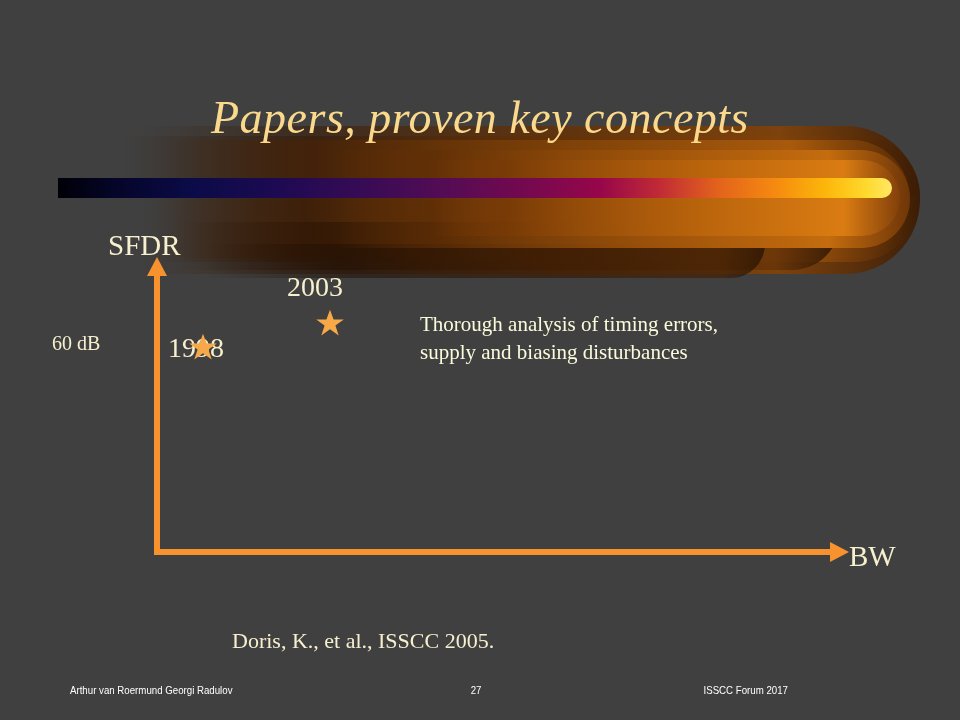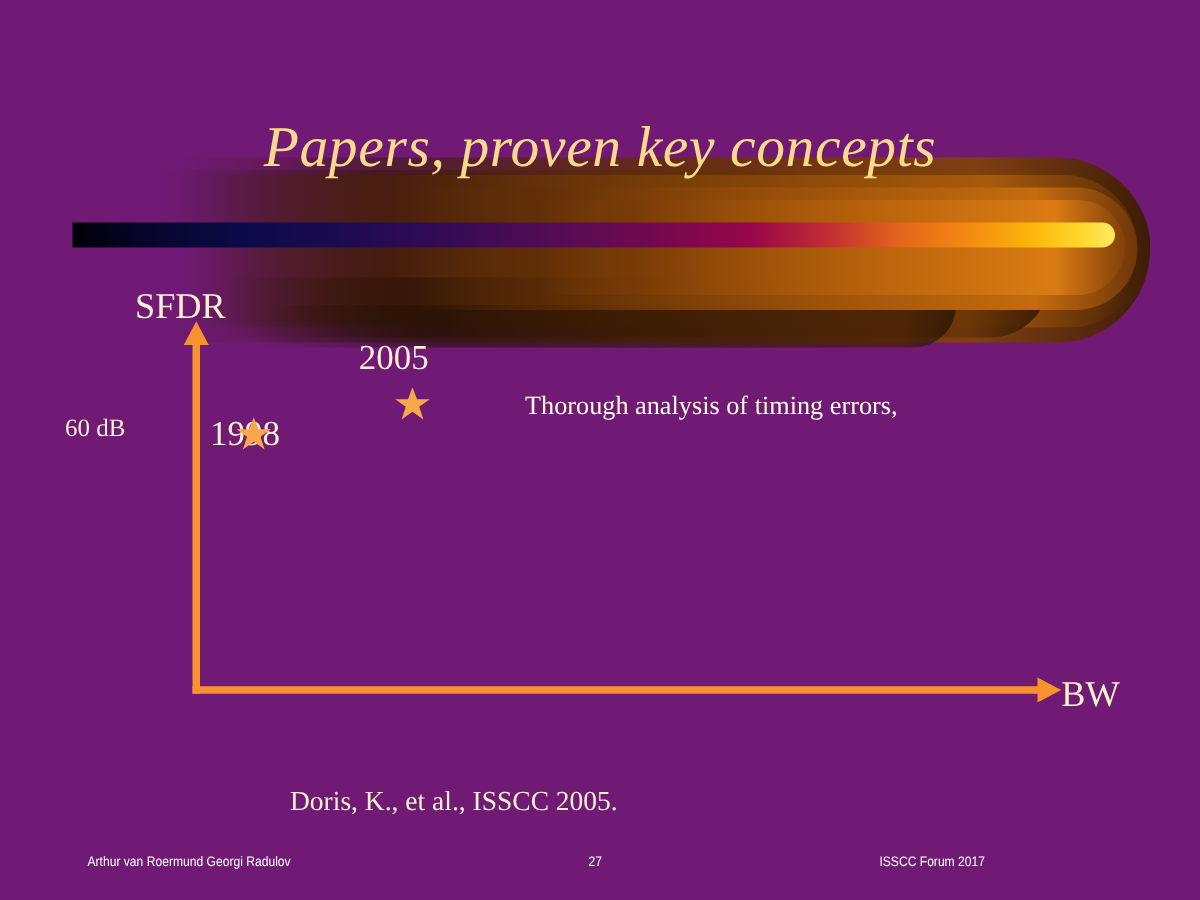--- a/index.html
+++ b/index.html
@@ -10,21 +10,21 @@
   body {
     width: 960px;
     height: 720px;
     overflow: hidden;
     font-family: "Liberation Serif", serif;
   }
   #slide {
     position: relative;
     width: 960px;
     height: 720px;
-    background: #701a75;
+    background: #404040;
     overflow: hidden;
   }
 
   
   #comet-decoration {
     position: absolute;
     left: 0;
     top: 0;
     width: 960px;
     height: 300px;
@@ -321,33 +321,34 @@
     <div id="x-axis-arrowhead"></div>
 
     <div class="axis-label" id="label-sfdr">SFDR</div>
 
     <div class="axis-label" id="label-bw">BW</div>
 
     <div class="axis-label" id="label-60db">60 dB</div>
 
     <div class="axis-label" id="label-1998">1998</div>
 
-    <div class="axis-label" id="label-2005">2005</div>
+    <div class="axis-label" id="label-2005">2003</div>
 
 
     <svg class="data-star" id="star-1998" viewBox="0 0 100 100">
       <polygon points="50,6 62,38 96,38 68,58 79,92 50,71 21,92 32,58 4,38 38,38" fill="#F7A848"></polygon>
     </svg>
 
     <svg class="data-star" id="star-2005" viewBox="0 0 100 100">
       <polygon points="50,6 62,38 96,38 68,58 79,92 50,71 21,92 32,58 4,38 38,38" fill="#F7A848"></polygon>
     </svg>
 
     <div id="annotation">
       <span class="ann-line">Thorough analysis of timing errors,</span>
+      <span class="ann-line">supply and biasing disturbances</span>
     </div>
 
     <div id="citation">Doris, K., et al., ISSCC 2005.</div>
   </div>
 
   <div id="footer">
     <div class="footer-text" id="footer-left">Arthur van Roermund Georgi Radulov</div>
     <div class="footer-text" id="footer-center">27</div>
     <div class="footer-text" id="footer-right">ISSCC Forum 2017</div>
   </div>

